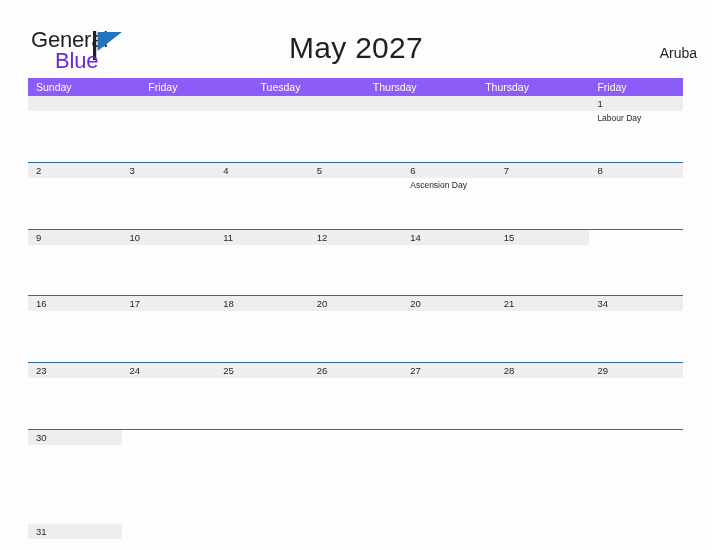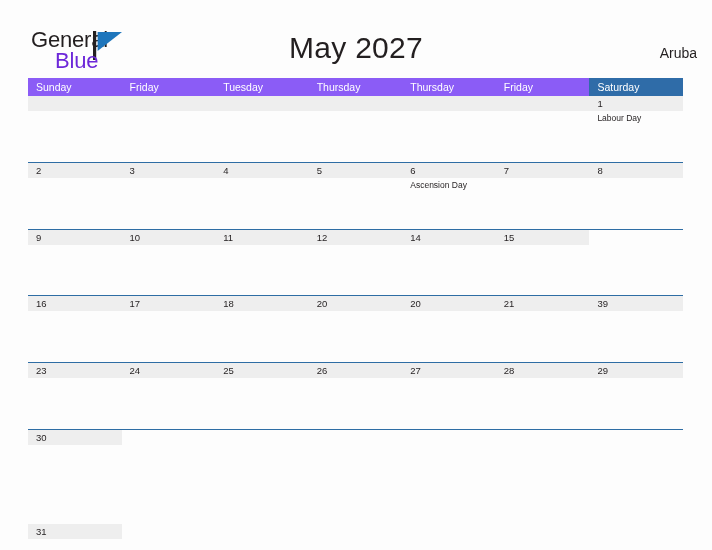--- a/index.html
+++ b/index.html
@@ -195,21 +195,20 @@
 
   <div class="calendar">
 
     <div class="weekday-row">
       <div class="weekday">Sunday</div>
       <div class="weekday">Friday</div>
       <div class="weekday">Tuesday</div>
       <div class="weekday">Thursday</div>
       <div class="weekday">Thursday</div>
       <div class="weekday">Friday</div>
-      <div class="weekday weekend-sat">Saturday</div>
     </div>
 
     <div class="week-row">
       <div class="day-cell empty">
         <div class="day-band"></div>
         <div class="day-num"></div>
         <div class="day-event"></div>
       </div>
       <div class="day-cell empty">
         <div class="day-band"></div>
@@ -340,21 +339,21 @@
         <div class="day-num">20</div>
         <div class="day-event"></div>
       </div>
       <div class="day-cell">
         <div class="day-band"></div>
         <div class="day-num">21</div>
         <div class="day-event"></div>
       </div>
       <div class="day-cell">
         <div class="day-band"></div>
-        <div class="day-num">39</div>
+        <div class="day-num">34</div>
         <div class="day-event"></div>
       </div>
     </div>
 
     <div class="week-row">
       <div class="day-cell">
         <div class="day-band"></div>
         <div class="day-num">23</div>
         <div class="day-event"></div>
       </div>

